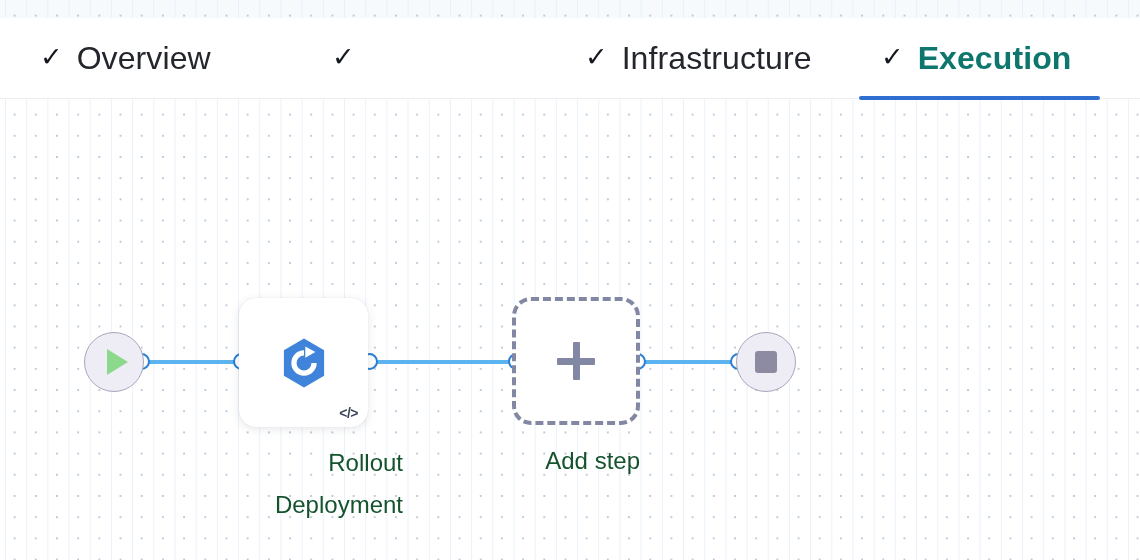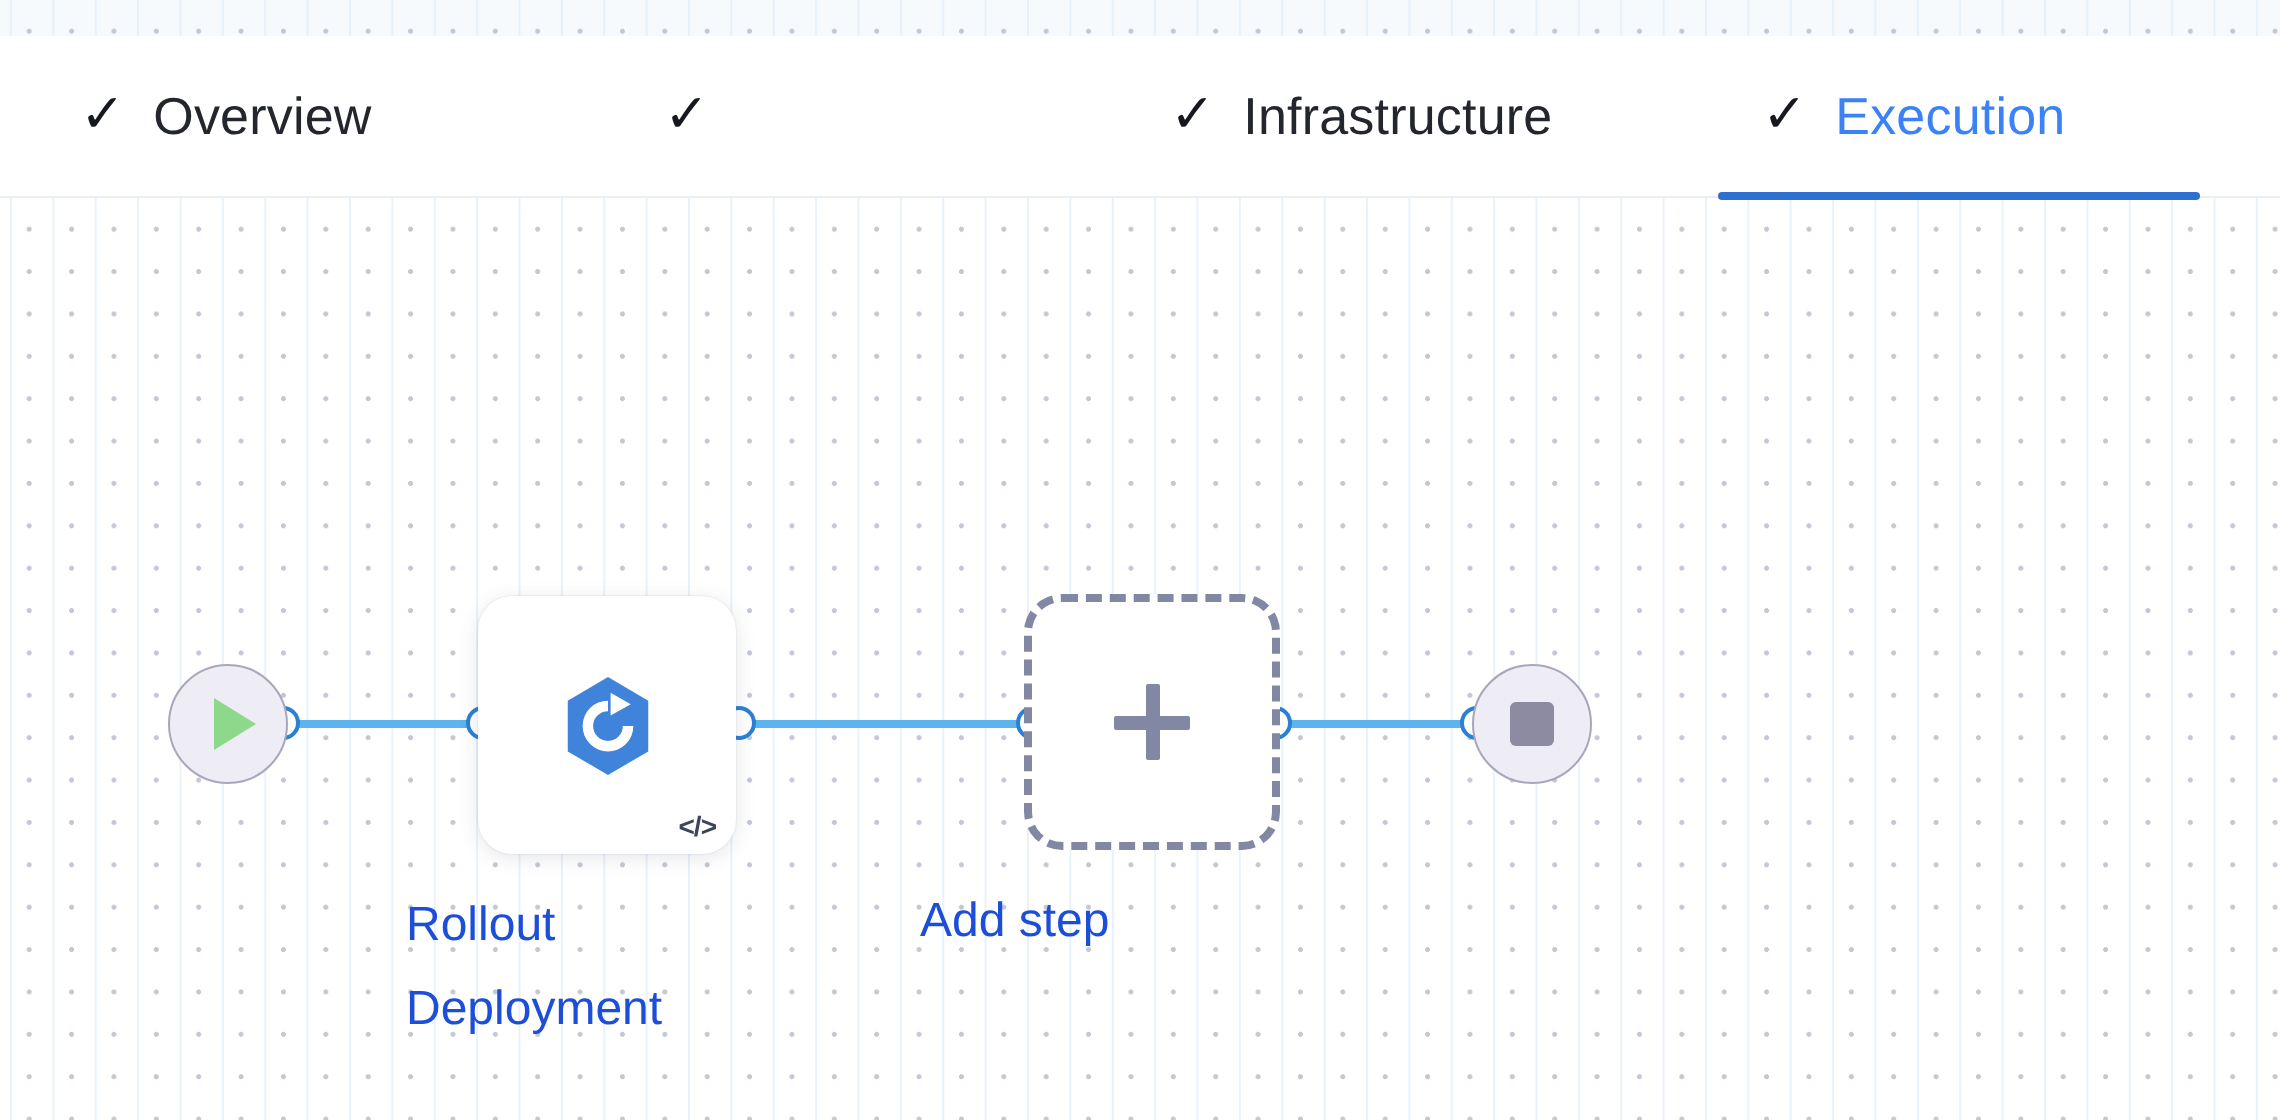--- a/index.html
+++ b/index.html
@@ -41,26 +41,26 @@
     user-select: none;
   }
   .tab .check {
     font-size: 27px; line-height: 1;
     color: #15181e;
     font-weight: 400;
     display: inline-block;
     transform: translateY(-1px);
   }
   .tab .tab-label {
-    font-size: 26px;
+    font-size: 32px;
     color: #23262c;
     letter-spacing: 0.1px;
     white-space: nowrap;
   }
-  .tab.active .tab-label { font-weight: 400; color: #3b82f6; }
+  .tab.active .tab-label { font-weight: 700; color: #0f766e; }
   .tab .underline {
     position: absolute; left: 0; right: 0; bottom: -1px;
     height: 4px; background: #2f6fd0; border-radius: 2px;
     display: none;
   }
   .tab.active .underline { display: block; }
 
   #tab-0 { left: 18px; }
   #tab-1 { left: 310px; }
   #tab-2 { left: 563px; }
@@ -150,24 +150,24 @@
   }
   .plus::before, .plus::after {
     content: ""; position: absolute; background: #8287a3; border-radius: 1px;
   }
   .plus::before { left: 0; top: 15.5px; width: 38px; height: 7px; }
   .plus::after  { top: 0; left: 15.5px; width: 7px; height: 38px; }
 
   
   .node-label {
     position: absolute;
-    text-align: left;
+    text-align: right;
     font-size: 24px;
     line-height: 42px;
-    color: #1d4ed8;
+    color: #14532d;
     white-space: pre-line;
     pointer-events: none;
   }
   #label-rollout { left: 203px; top: 343px; width: 200px; }
   #label-add     { left: 460px; top: 341px; width: 180px; }
 </style>
 </head>
 <body>
 
 <div id="root">

